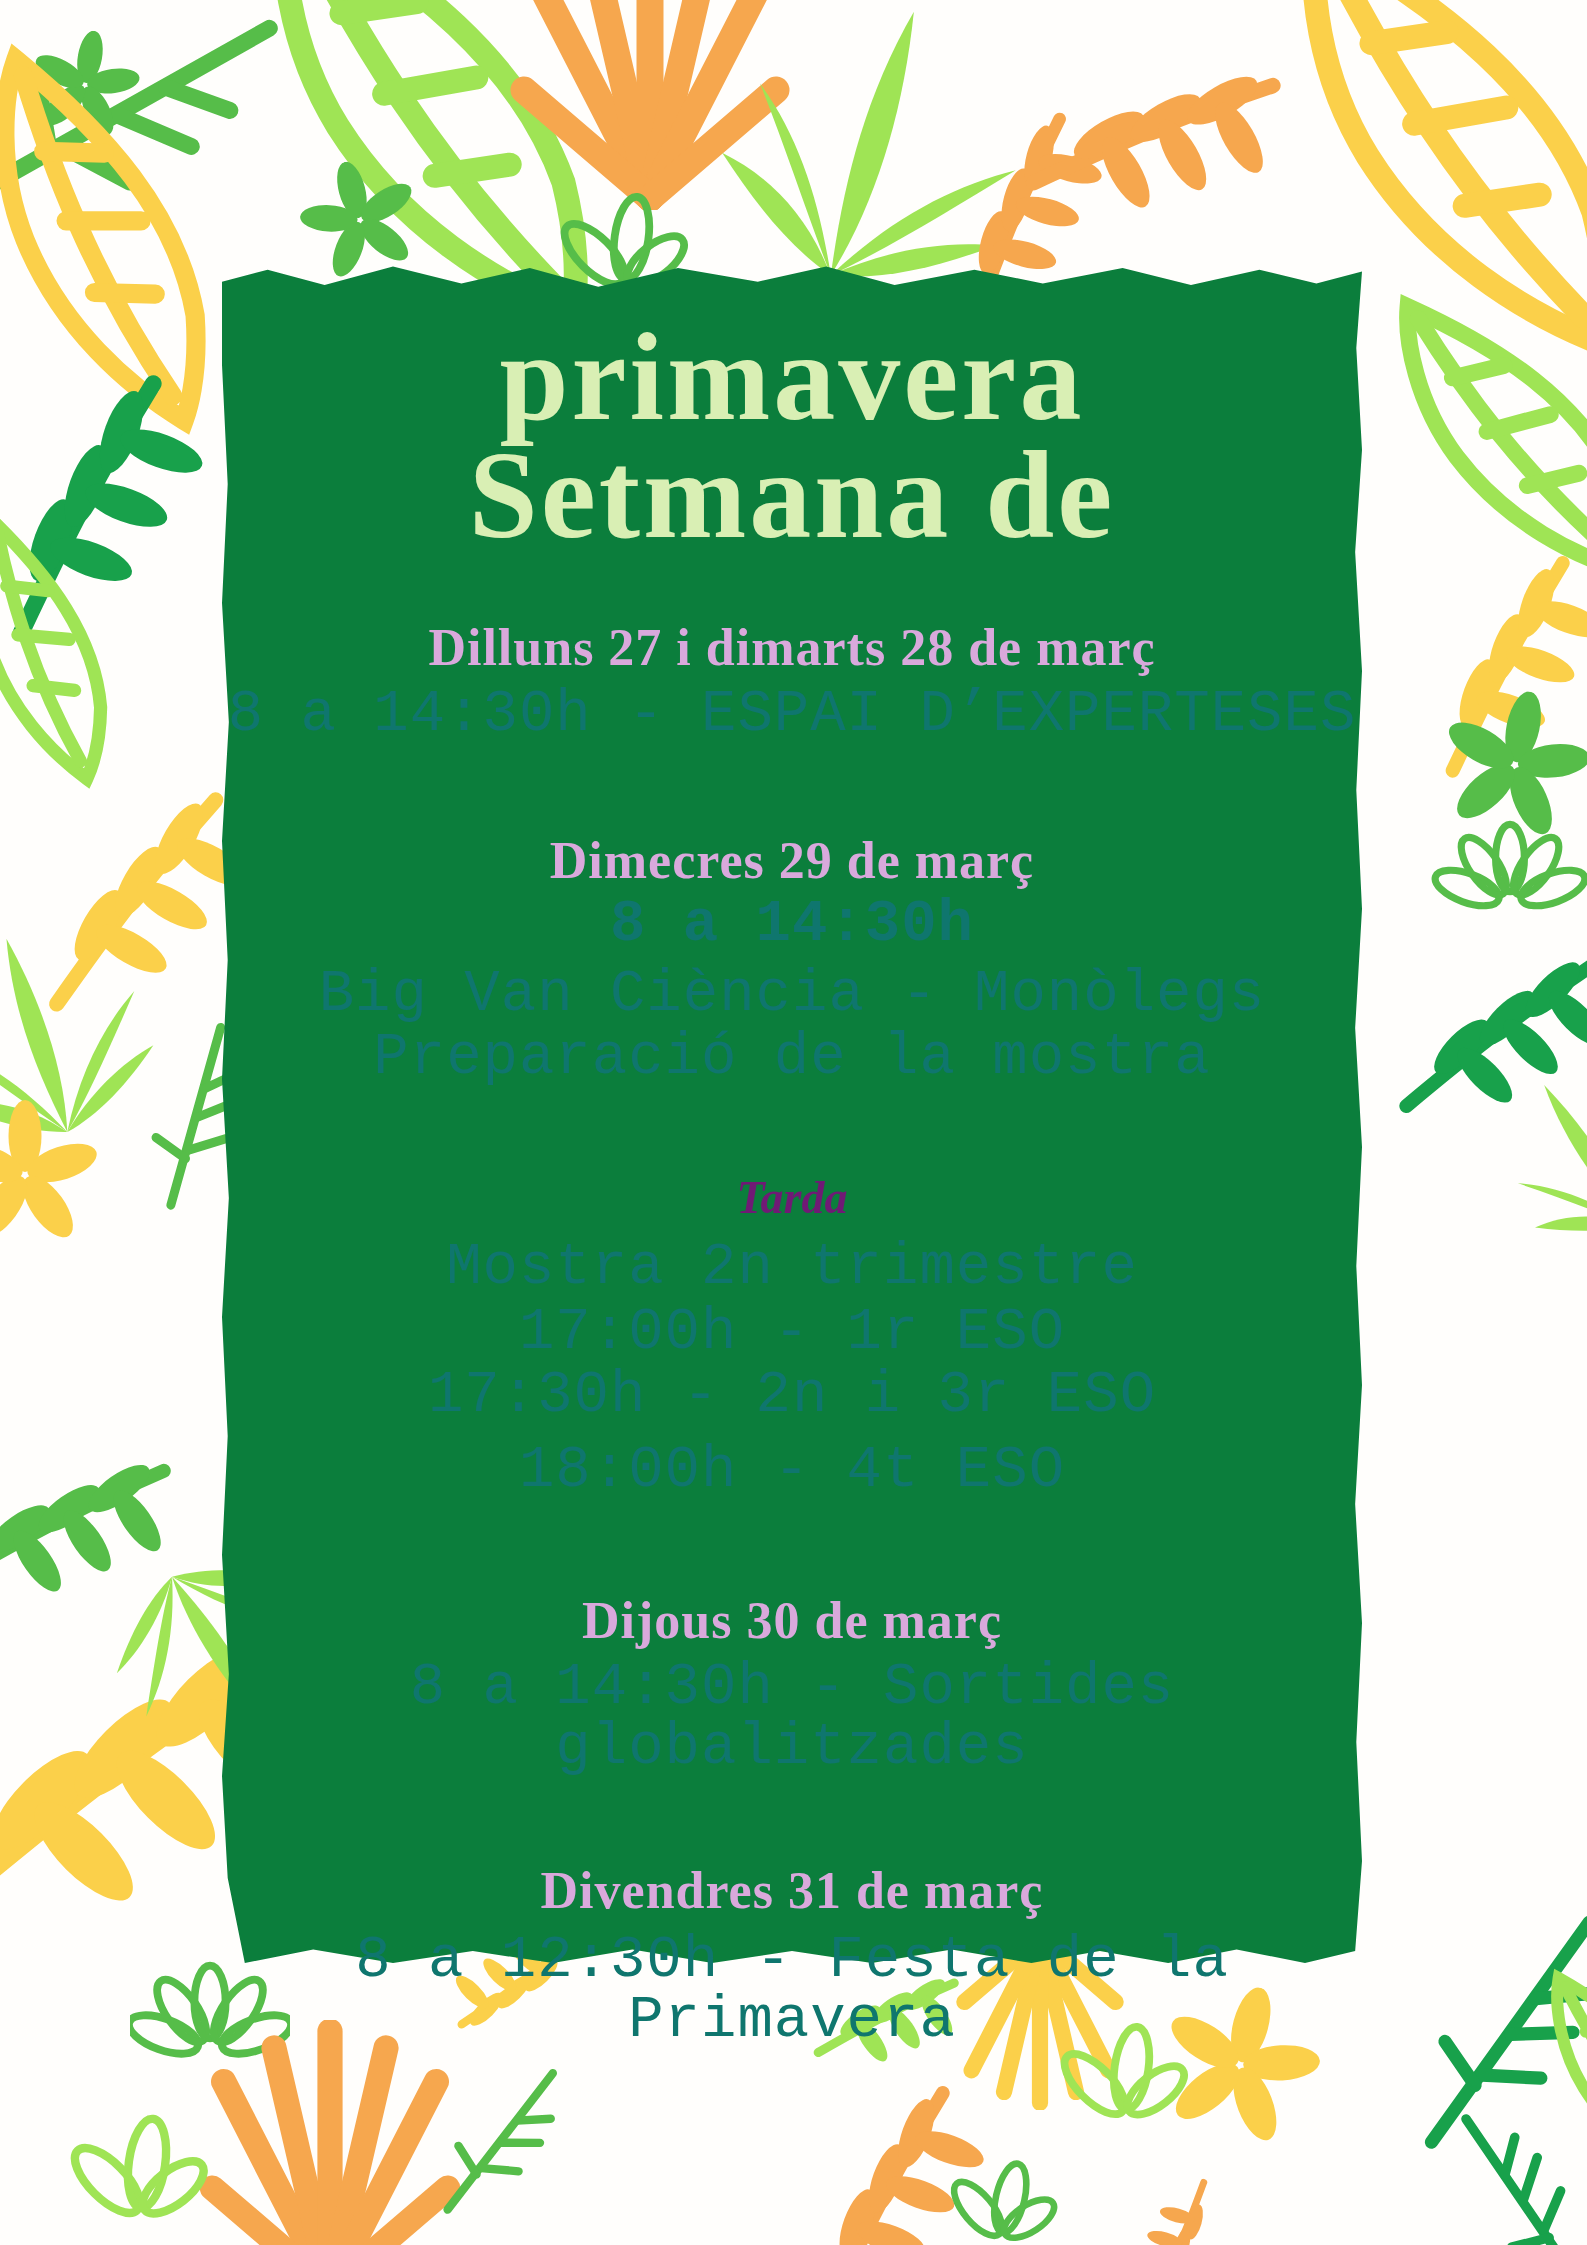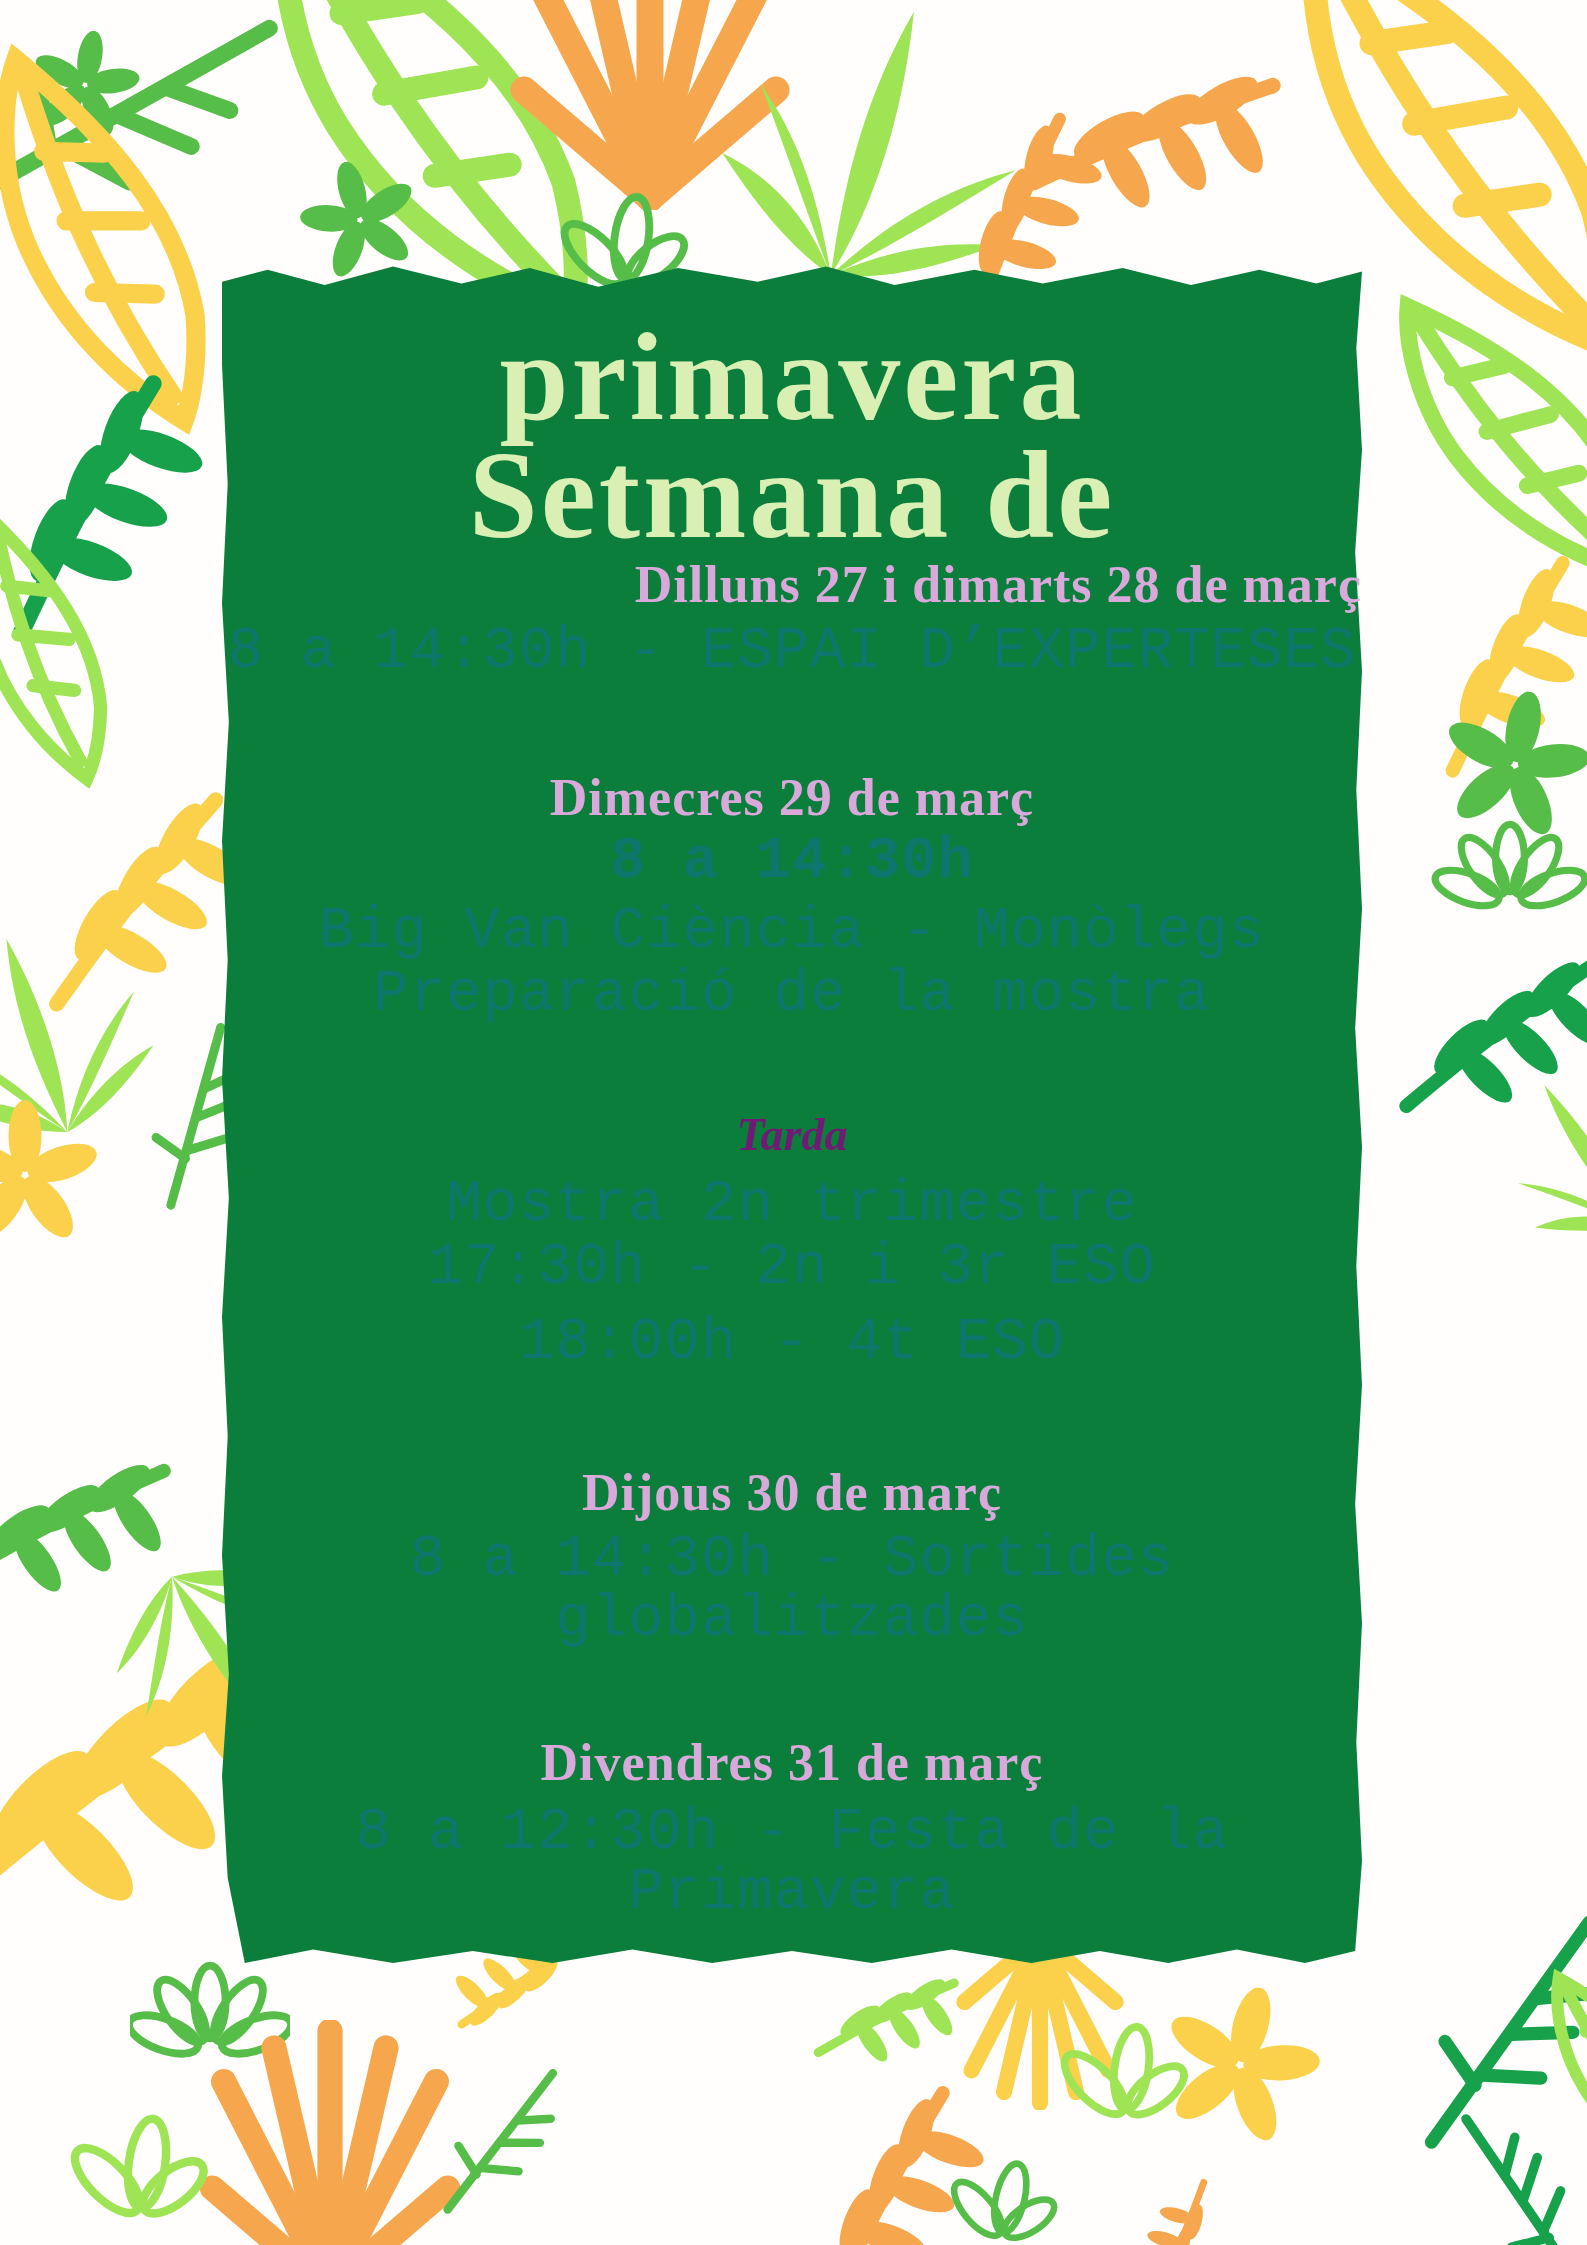--- a/index.html
+++ b/index.html
@@ -17,21 +17,21 @@
     99.4% 99.3%,95% 100%,89% 99.2%,83% 100%,77% 99.3%,71% 100%,64% 99.2%,57% 100%,50% 99.3%,43% 100%,36% 99.2%,29% 100%,22% 99.3%,15% 100%,8% 99.2%,2% 100%,
     .5% 95%,0% 89%,.6% 83%,0% 76%,.5% 69%,0% 62%,.6% 55%,0% 48%,.5% 41%,0% 34%,.6% 27%,0% 20%,.5% 13%,0% 6%);}
   .panel-text{position:absolute;inset:0;text-align:center;}
   .title{margin-top:56px;font-size:124px;line-height:118px;font-weight:700;
          color:#D9EFB4;letter-spacing:3px;}
   .heading{font-size:52px;line-height:60px;font-weight:700;color:#D9A9DC;letter-spacing:1px;}
   .subheading{font-size:46px;line-height:60px;font-style:italic;font-weight:700;color:#701a75;font-family:Liberation Serif, serif;}
   .line{font-size:59px;line-height:60px;color:#0f766e;letter-spacing:1px;font-family:Liberation Mono, monospace;}
   .line.strong{font-weight:700;}
   .mt-sec{margin-top:86px;} .mt-sm{margin-top:7px;}
-  .sec1-h{text-align:right;} .sec3-h{margin-top:80px;} .sec4-h{margin-top:90px;} .sec5-h{margin-top:83px;text-align:center;}
+  .sec1-h{margin-top:63px;} .sec3-h{margin-top:80px;} .sec4-h{margin-top:90px;} .sec5-h{margin-top:83px;text-align:center;}
 </style>
 </head>
 <body>
 
 <div class="poster">
 
   <svg width="0" height="0" style="position:absolute" aria-hidden="true">
     <defs>
       <symbol id="s-leaf" viewBox="0 0 100 100">
         <g fill="none" stroke="currentColor" stroke-width="6" stroke-linecap="round">
@@ -247,20 +247,21 @@
       <div class="heading sec1-h">Dilluns 27 i dimarts 28 de març</div>
       <div class="line mt-sm">8 a 14:30h - ESPAI D’EXPERTESES</div>
 
       <div class="heading mt-sec">Dimecres 29 de març</div>
       <div class="line strong" style="margin-top:4px">8 a 14:30h</div>
       <div class="line" style="margin-top:10px">Big Van Ciència - Monòlegs</div>
       <div class="line" style="margin-top:3px">Preparació de la mostra</div>
 
       <div class="subheading sec3-h">Tarda</div>
       <div class="line" style="margin-top:10px">Mostra 2n trimestre</div>
+      <div class="line" style="margin-top:5px">17:00h - 1r ESO</div>
       <div class="line" style="margin-top:3px">17:30h - 2n i 3r ESO</div>
       <div class="line" style="margin-top:15px">18:00h - 4t ESO</div>
 
       <div class="heading sec4-h">Dijous 30 de març</div>
       <div class="line mt-sm">8 a 14:30h - Sortides globalitzades</div>
 
       <div class="heading sec5-h">Divendres 31 de març</div>
       <div class="line" style="margin-top:10px">8 a 12:30h - Festa de la Primavera</div>
 
     </div>

